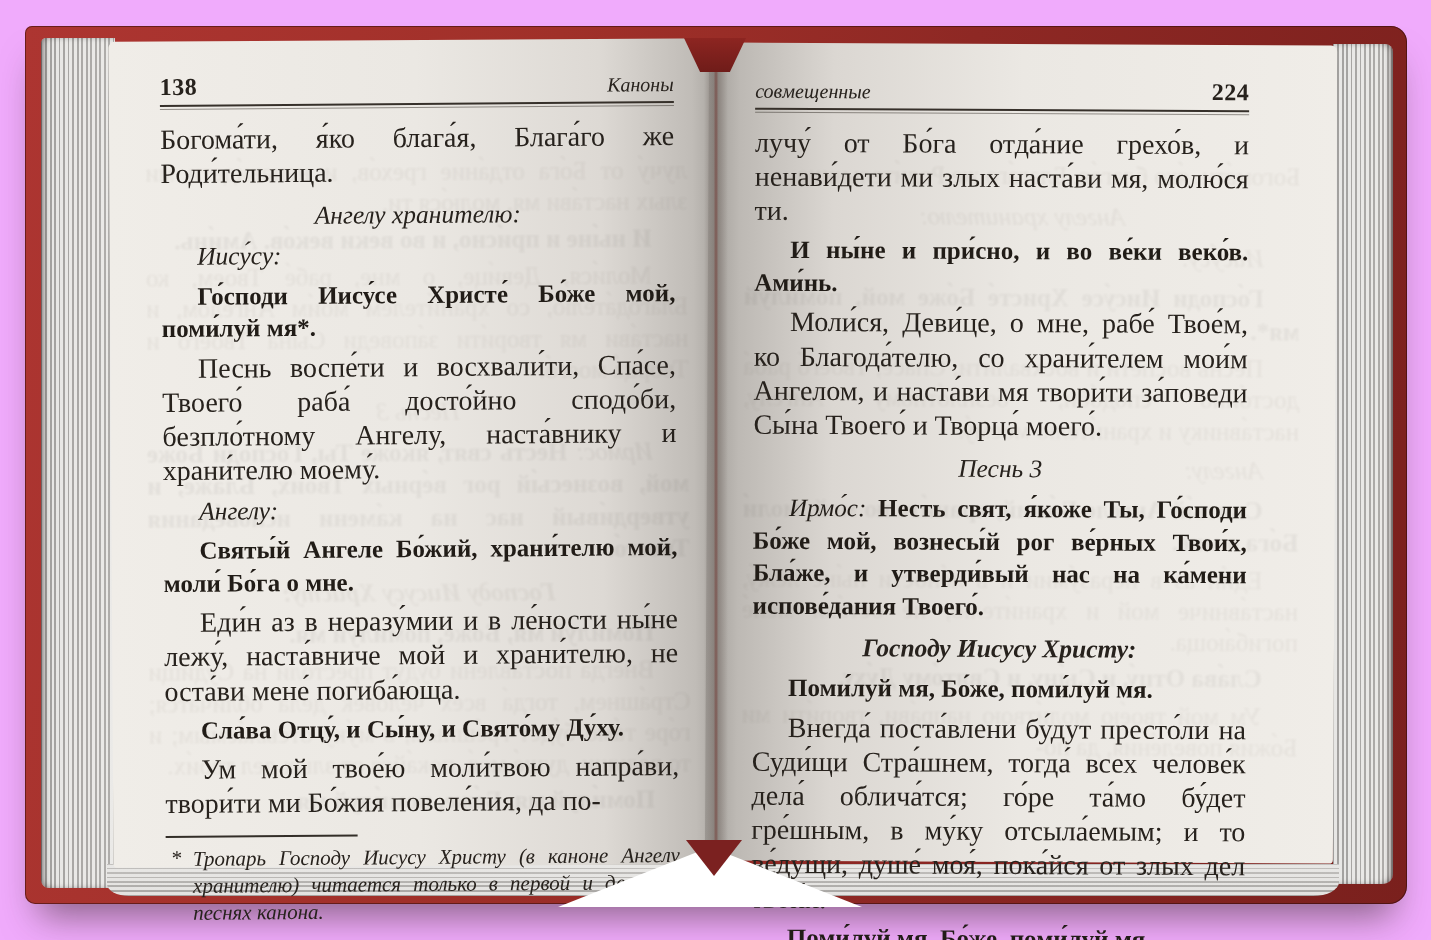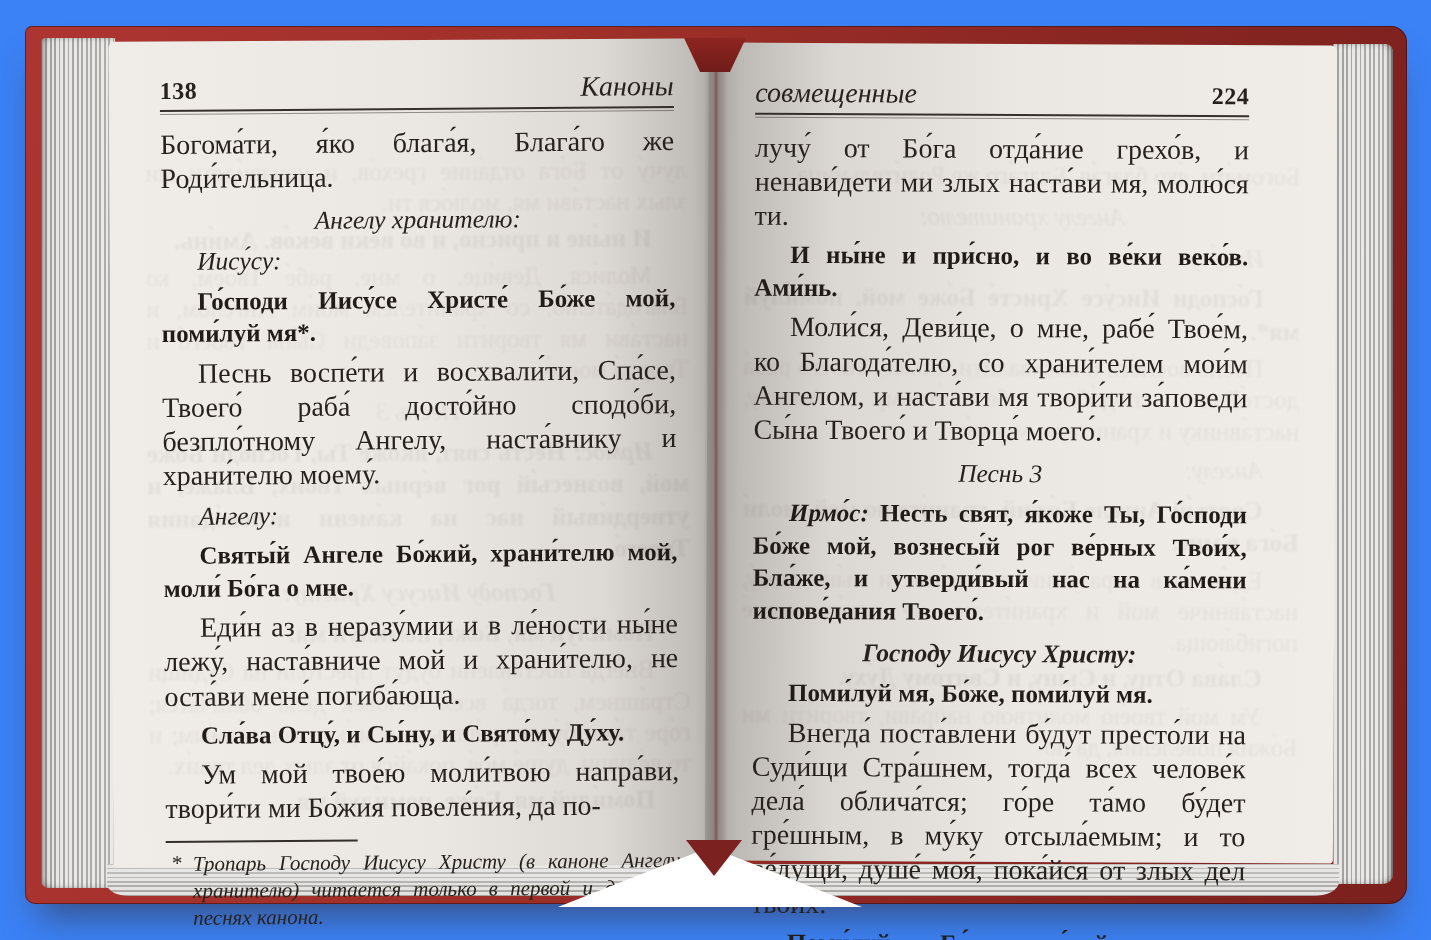--- a/index.html
+++ b/index.html
@@ -1,17 +1,17 @@
 <!DOCTYPE html>
 <html lang="ru"><head>
 <meta charset="utf-8">
 <style>
   html,body{margin:0;padding:0;background:#ffffff;}
   .scene{
-    position:relative;width:1431px;height:940px;background:#3b82f6;overflow:hidden;
+    position:relative;width:1431px;height:940px;background:#f0abfc;overflow:hidden;
     font-family:"Liberation Serif","DejaVu Serif",serif;
   }
   .book{position:absolute;left:25px;top:26px;width:1382px;height:878px;}
   .cover{
     position:absolute;inset:0;z-index:1;
     background:linear-gradient(100deg,#ad3531 0%,#a03029 35%,#8e2824 62%,#7a201d 100%);
     border-radius:7px 16px 18px 10px;
     box-shadow:0 26px 36px -14px rgba(55,38,38,.55), inset 0 0 0 1px rgba(40,8,8,.5);
   }
   .stack{position:absolute;z-index:3;
@@ -53,27 +53,27 @@
   .ghost{position:absolute;left:36px;right:36px;top:116px;z-index:1;
     transform:scaleX(-1);opacity:.055;filter:blur(1px);color:#3c2f22;font-size:25px;line-height:1.25;}
   .ghost .para{margin:0 0 5px;}
   .text{position:absolute;z-index:6;color:#27221d;}
   .text-left{left:138px;top:46px;width:514px;transform:rotate(-0.45deg);}
   .text-right{left:728px;top:52px;width:494px;transform:rotate(0.3deg);}
   .page-header{display:flex;justify-content:space-between;align-items:baseline;
     border-bottom:2.5px solid #36302a;padding-bottom:4px;margin-bottom:16px;position:relative;}
   .page-header::after{content:'';position:absolute;left:0;right:0;bottom:-4.5px;height:1px;background:rgba(54,48,42,.5);}
   .page-num{font-weight:bold;font-size:24px;letter-spacing:.5px;}
-  .running-title{font-style:italic;font-size:28px;}
+  .running-title{font-style:italic;font-size:20px;}
   .page-body{font-size:28px;line-height:1.22;}
   .para{margin:0 0 6px;}
   .para.body{text-align:justify;}
   .para.bold{font-weight:bold;font-size:25px;line-height:1.3;text-align:justify;color:#211c17;}
   .para.irmos{font-weight:bold;font-size:25px;line-height:1.3;text-align:justify;color:#211c17;}
-  .irmos-label{font-weight:bold;font-style:italic;}
+  .irmos-label{font-weight:normal;font-style:italic;}
   .para.rubric{font-style:italic;font-size:25.5px;margin:8px 0;text-indent:36px;}
   .para.rubric-center{font-style:italic;font-size:25.5px;text-align:center;margin:10px 0 9px;}
   .para.rubric-center-bold{font-style:italic;font-weight:bold;font-size:25.5px;text-align:center;margin:10px 0 9px;}
   .para.indent{text-indent:36px;}
   .footnote-rule{width:192px;border-top:2px solid #332e28;margin:14px 0 8px;}
   .footnote{font-style:italic;font-size:21px;line-height:1.3;position:relative;
     padding-left:27px;text-align:justify;margin:0;}
   .fn-marker{position:absolute;left:5px;top:-1px;}
 </style>
 </head>

